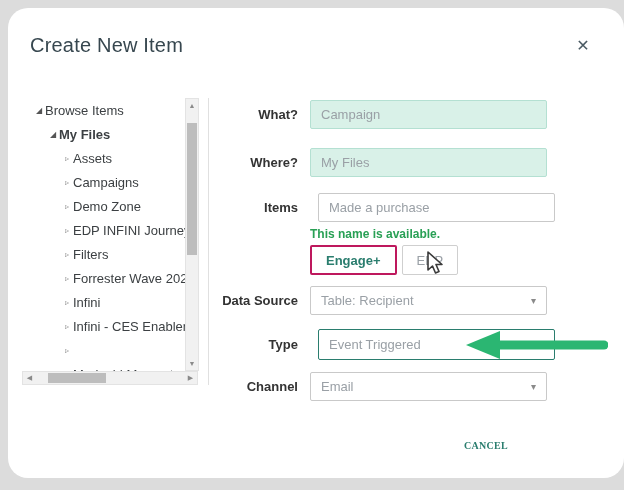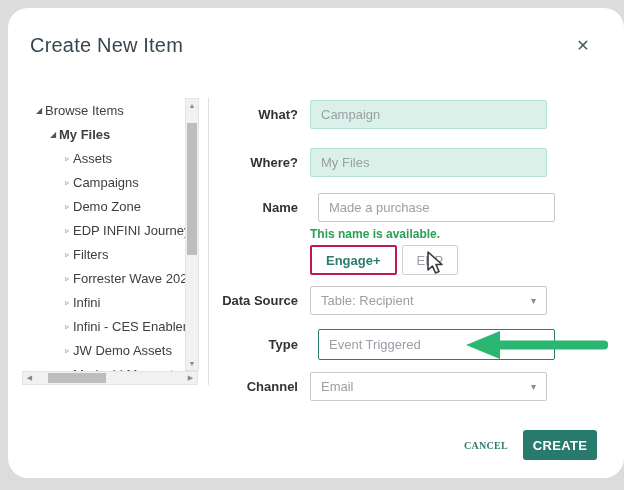--- a/index.html
+++ b/index.html
@@ -173,21 +173,20 @@
     <div class="tree-item lvl2">
       <span class="caret collapsed">▹</span>
       <span>Infini</span>
     </div>
     <div class="tree-item lvl2">
       <span class="caret collapsed">▹</span>
       <span>Infini - CES Enablement</span>
     </div>
     <div class="tree-item lvl2">
       <span class="caret collapsed">▹</span>
-      <span>JW Demo Assets</span>
     </div>
     <div class="tree-item lvl2">
       <span class="caret collapsed">▹</span>
       <span>Marigold Moments</span>
     </div>
   </div>
 
   <div class="vscroll">
     <div class="arrow up">▲</div>
     <div class="thumb"></div>
@@ -204,21 +203,21 @@
     <div class="form-label">What?</div>
     <div class="field highlight">Campaign</div>
   </div>
 
   <div class="form-row" style="top:140px;">
     <div class="form-label">Where?</div>
     <div class="field highlight">My Files</div>
   </div>
 
   <div class="form-row" style="top:185px;">
-    <div class="form-label">Name</div>
+    <div class="form-label">Items</div>
     <input class="field" type="text" placeholder="Made a purchase" style="">
   </div>
 
   <div class="help-text">This name is available.</div>
 
   <div class="toggle-group">
     <div class="toggle-btn active">Engage+</div>
     <div class="toggle-btn inactive">EDP</div>
   </div>
 
@@ -250,15 +249,14 @@
 
   <div class="form-row" style="top:364px;">
     <div class="form-label">Channel</div>
     <div class="field dropdown">
       <span>Email</span>
       <span class="caret-down">▾</span>
     </div>
   </div>
 
   <button class="cancel-btn">CANCEL</button>
-  <button class="create-btn">CREATE</button>
 
 </div>
 
 </body></html>

